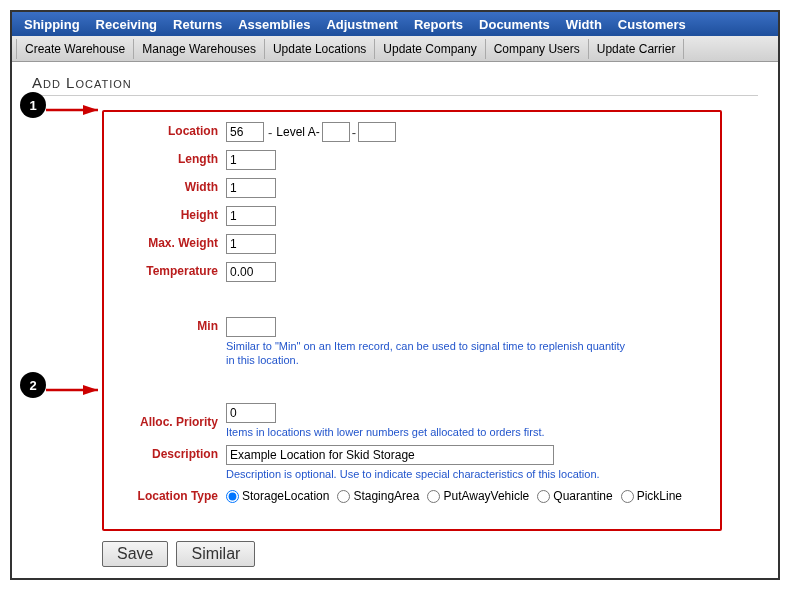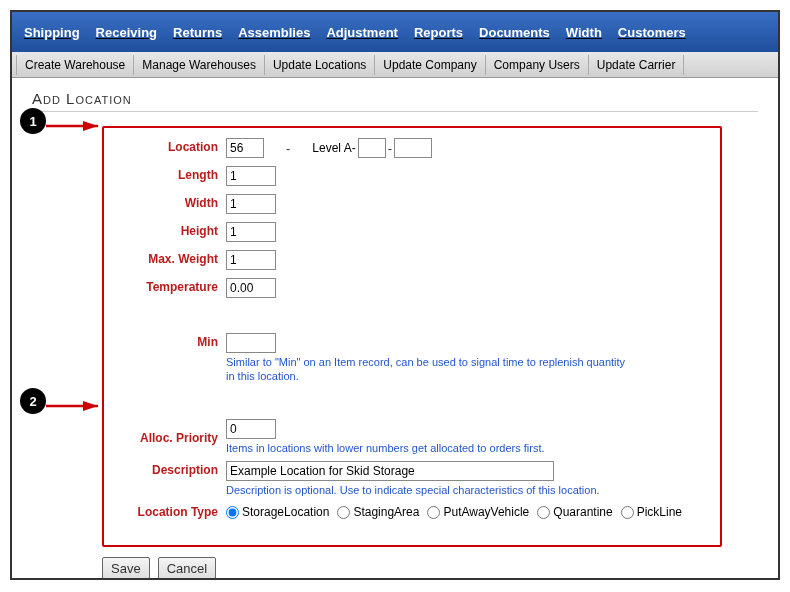--- a/index.html
+++ b/index.html
@@ -19,22 +19,21 @@
       position: relative;
       overflow: hidden;
     }
 
     
     .nav-primary {
       background: linear-gradient(to bottom, #3a6fc4, #1e4f9c);
       display: flex;
       align-items: center;
       padding: 0 4px;
-      height: 40px;
-      text-decoration: underline;
+      height: 24px;
     }
     .nav-primary a {
       color: #fff;
       text-decoration: none;
       font-size: 13px;
       font-weight: bold;
       padding: 4px 8px;
       white-space: nowrap;
     }
 
@@ -119,21 +118,21 @@
       color: #2255cc;
       margin-top: 2px;
       max-width: 400px;
       line-height: 1.3;
     }
 
     
     .location-inputs {
       display: flex;
       align-items: center;
-      gap: 20px;
+      gap: 2px;
     }
     .location-inputs input { width: 40px; }
     .location-sep {
       color: #333;
       font-size: 13px;
       padding: 0 2px;
     }
 
     
     .input-small { width: 50px; }
@@ -158,22 +157,22 @@
 
     
     .button-row {
       display: flex;
       gap: 8px;
       margin-top: 10px;
       margin-left: 30px;
     }
 
     .btn {
-      padding: 3px 8px;
-      font-size: 13px;
+      padding: 3px 14px;
+      font-size: 16px;
       border: 1px solid #666;
       background: linear-gradient(to bottom, #f5f5f5, #ddd);
       cursor: pointer;
       border-radius: 2px;
       color: #333;
     }
 
     
     .annotation-circle {
       position: absolute;
@@ -345,18 +344,18 @@
               <span>PickLine</span>
             </label>
           </div>
         </div>
 
       </div>
 
       
       <div class="button-row">
         <button class="btn">Save</button>
-        <button class="btn">Cancel</button>
+        <button class="btn">Similar</button>
       </div>
     </div>
 
   </div>
 </div>
 
 </body></html>

